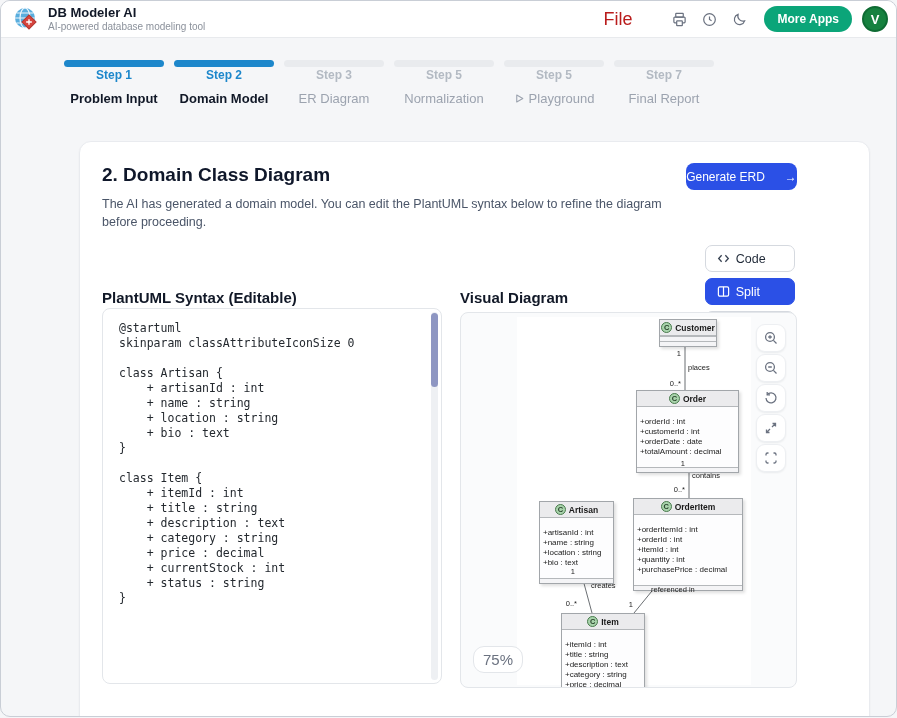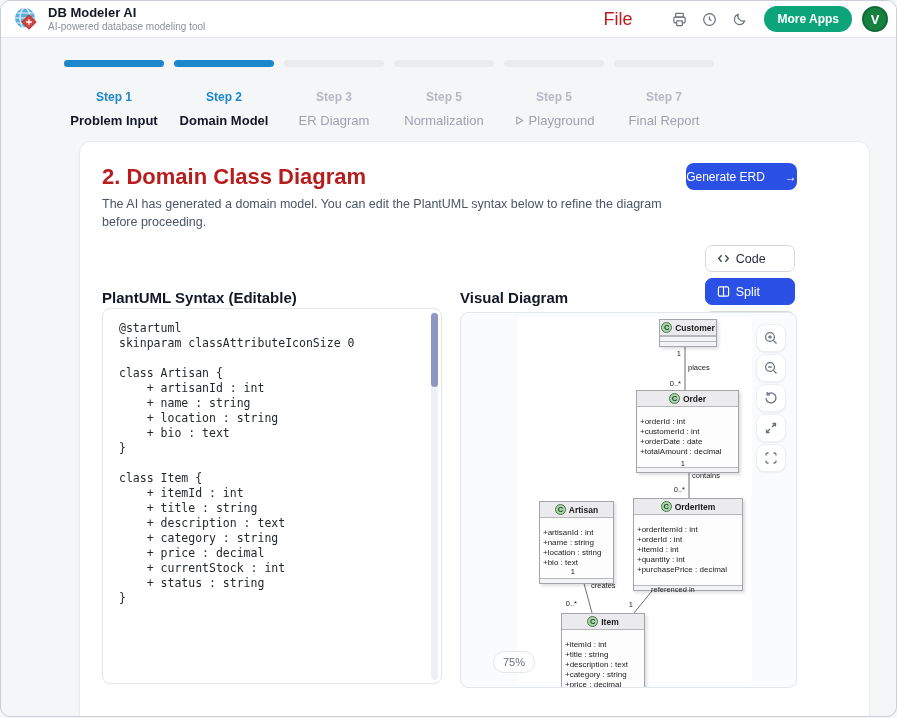--- a/index.html
+++ b/index.html
@@ -18,29 +18,29 @@
   .hicon { width:30px; height:26px; display:flex; align-items:center; justify-content:center; color:#6b7280; cursor:pointer; }
   .hicon svg { width:15px; height:15px; }
   .more-apps { margin-left:10px; background:#0ba579; color:#fff; font-size:12px; font-weight:600; border:none; border-radius:14px; padding:6px 13px; cursor:pointer; }
   .avatar { margin-left:10px; width:26px; height:26px; border-radius:50%; background:#16813f; color:#fff; font-size:13px; font-weight:700; display:flex; align-items:center; justify-content:center; border:2px solid #0e6b33; }
 
   
   .stepper { display:flex; gap:10px; margin:22px 0 0 63px; }
   .step { width:100px; text-align:center; cursor:pointer; }
   .step-bar { height:7px; border-radius:8px; background:#e9ebee; }
   .step.active .step-bar { background:#1d87cb; }
-  .step-num { margin-top:23px; font-size:12px; font-weight:600; color:#b3bac3; }
+  .step-num { margin-top:1px; font-size:12px; font-weight:600; color:#b3bac3; }
   .step.active .step-num { color:#1d87cb; }
   .step-label { margin-top:9px; font-size:13px; color:#9ca3af; display:flex; align-items:center; justify-content:center; gap:4px; }
   .step.active .step-label { color:#111827; font-weight:700; }
   .play-ic svg { width:11px; height:11px; display:block; }
 
   
   .card { position:absolute; left:78px; top:140px; width:791px; height:610px; background:#fff; border:1px solid #e9ebef; border-radius:12px; box-shadow:0 1px 2px rgba(16,24,40,.05); }
-  .card-title { position:absolute; left:22px; top:22px; font-size:22px; font-weight:700; color:#b91c1c; }
+  .card-title { position:absolute; left:22px; top:22px; font-size:19px; font-weight:700; color:#0f172a; }
   .gen-btn { position:absolute; left:606px; top:21px; width:111px; height:27px; background:#2b50e6; color:#fff; border:none; border-radius:8px; font-size:12px; font-weight:500; display:flex; align-items:center; justify-content:center; gap:20px; cursor:pointer; font-family:inherit; }
   .card-desc { position:absolute; left:22px; top:53px; width:575px; font-size:12.5px; color:#4a5568; line-height:1.45; }
 
   
   .view-toggle { position:absolute; right:74px; top:103px; display:flex; gap:6px;flex-direction:column; }
   .vt-btn { height:27px; padding:0 11px; border-radius:7px; border:1px solid #d5d9df; background:#fff; color:#1f2937; font-size:12.5px; font-weight:500; display:flex; align-items:center; gap:6px; cursor:pointer; font-family:inherit; }
   .vt-btn.active { background:#2b50e6; border-color:#2b50e6; color:#fff; }
   .vt-btn svg { width:13px; height:13px; }
 
   .panel-title { position:absolute; top:147px; font-size:15px; font-weight:700; color:#111827; }
@@ -64,21 +64,21 @@
   .ua { line-height:10px; white-space:nowrap; }
   .uml-sec { border-top:1px solid #b5b8bb; height:5px; background:#f4f4f6; }
 
   .rl { position:absolute; font-size:7.5px; color:#222; white-space:nowrap; }
   .rl.ra { transform:translateX(-100%); }
 
   .dctrls { position:absolute; right:10px; top:11px; display:flex; flex-direction:column; gap:2px; }
   .dbtn { width:30px; height:28px; background:#fff; border:1px solid #edeff2; border-radius:9px; box-shadow:0 1px 2px rgba(16,24,40,.07); display:flex; align-items:center; justify-content:center; color:#6b7280; cursor:pointer; }
   .dbtn svg { width:14px; height:14px; }
 
-  .zoom-badge { position:absolute; left:12px; bottom:14px; background:#fff; border:1px solid #e3e6ea; border-radius:11px; padding:4px 9px; font-size:11px; color:#6b7280;margin-left:20px; }
+  .zoom-badge { position:absolute; left:12px; bottom:14px; background:#fff; border:1px solid #e3e6ea; border-radius:11px; padding:4px 9px; font-size:15px; color:#6b7280; }
 </style>
 </head>
 <body>
 
 <div class="window">
 
   <div class="hdr">
     <svg class="logo" viewBox="0 0 26 26">
       <circle cx="12" cy="12" r="10" fill="#59aede"></circle>
       <ellipse cx="12" cy="12" rx="5" ry="10" fill="none" stroke="#eef6fc" stroke-width="1.2"></ellipse>

